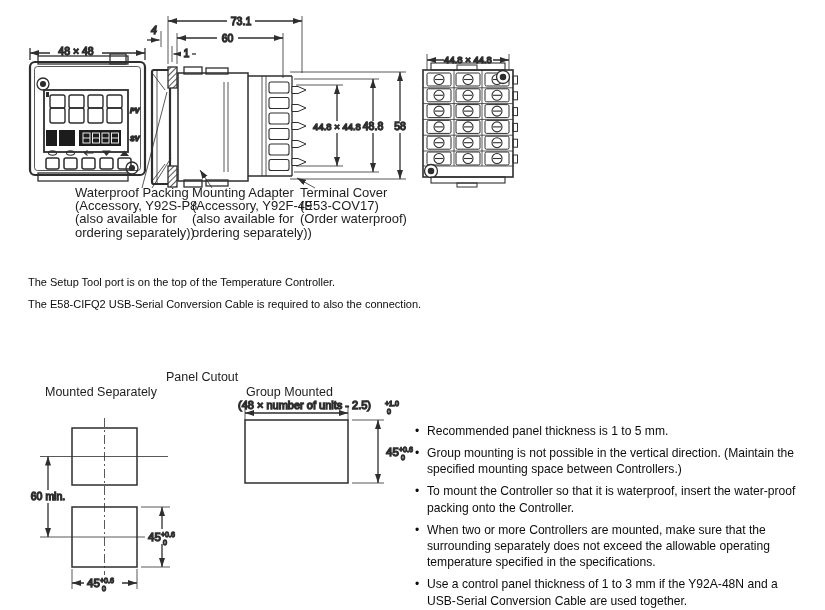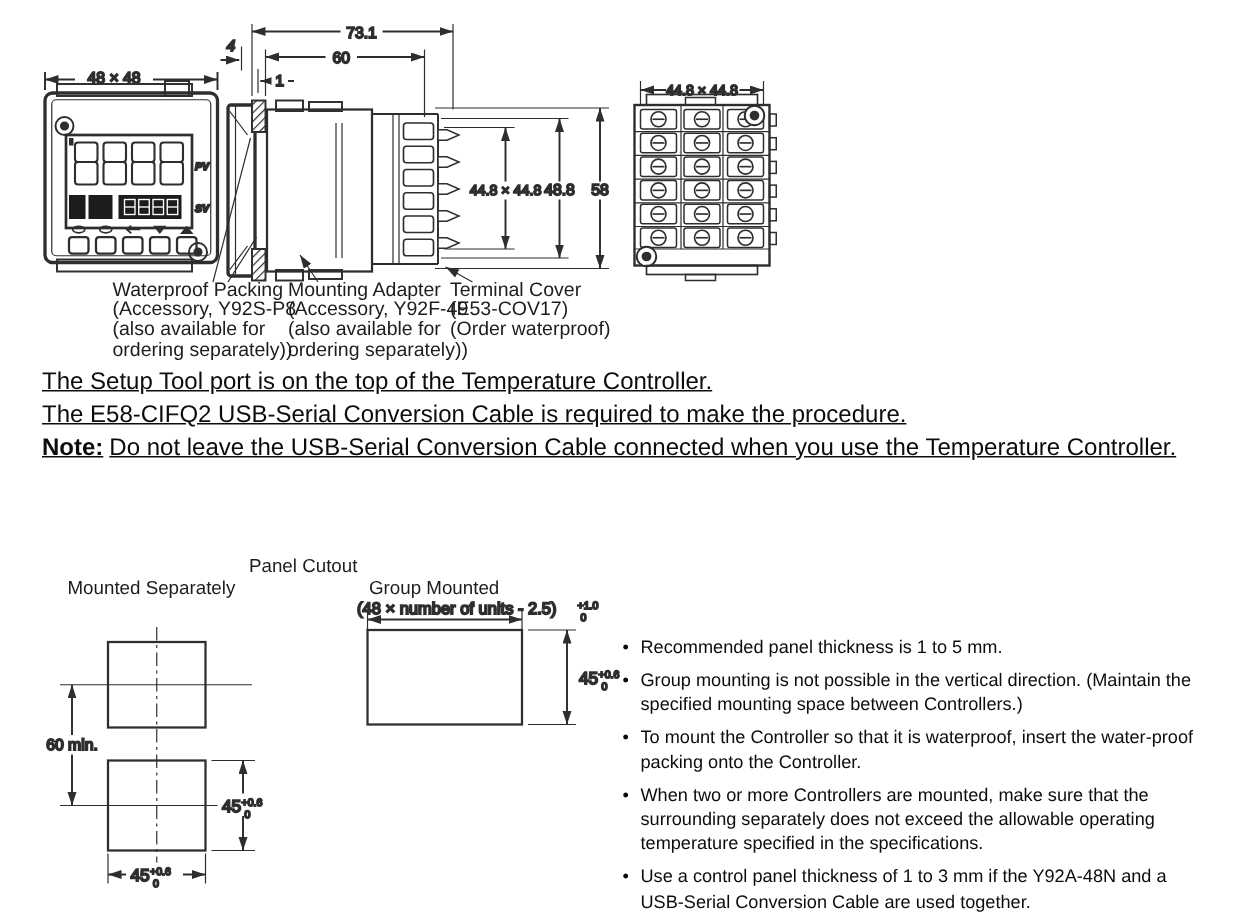--- a/index.html
+++ b/index.html
@@ -5,21 +5,21 @@
   html,body{margin:0;padding:0;background:#fff;}
   .page{position:relative;width:825px;height:610px;background:#fff;overflow:hidden;
         font-family:"Liberation Sans",sans-serif;color:#111;}
   svg{position:absolute;left:0;}
   .svg-top{top:0;}
   .svg-cutout{top:365px;}
   svg text{font-family:"Liberation Sans",sans-serif;fill:#1d1d1d;}
   .callout{position:absolute;top:186px;font-size:13px;line-height:13.2px;
            white-space:pre-line;color:#1d1d1d;}
   .co1{left:75px;} .co2{left:192px;} .co3{left:300px;}
-  .intro{position:absolute;left:28px;top:244px;font-size:16px;line-height:21.8px;color:#0c0c0c;text-decoration:underline;}
+  .intro{position:absolute;left:28px;top:272px;font-size:11px;line-height:21.8px;color:#0c0c0c;}
   .note-label{font-weight:bold;margin-right:4px;}
   .bullets{position:absolute;left:415px;top:423px;width:385px;font-size:12.1px;
            line-height:16.4px;color:#0c0c0c;}
   .bi{display:flex;margin-bottom:5.5px;}
   .dot{width:12px;flex:0 0 12px;}
   .ink{stroke:#2e2e2e;fill:none;}
   .thn{stroke-width:0.8;} .med{stroke-width:1.3;} .thk{stroke-width:2.2;}
   .wbg{fill:#fff;stroke:none;}
   .dimtxt{font-size:10.5px;} .dimsm{font-size:9.5px;} .tol{font-size:7px;}
   .hd{font-size:12.5px;} .big{font-size:11.5px;}
@@ -278,24 +278,21 @@
   <div class="callout co2">Mounting Adapter
 (Accessory, Y92F-49
  (also available for
 ordering separately))</div>
   <div class="callout co3">Terminal Cover
 (E53-COV17)
 (Order waterproof)</div>
 
   <div class="intro">
     <div>The Setup Tool port is on the top of the Temperature Controller.</div>
-    <div>The E58-CIFQ2 USB-Serial Conversion Cable is required to make the procedure.</div>
-    <div>
-      <span class="note-label">Note:</span><span>Do not leave the USB-Serial Conversion Cable connected when you use the Temperature Controller.</span>
-    </div>
+    <div>The E58-CIFQ2 USB-Serial Conversion Cable is required to also the connection.</div>
   </div>
 
   <svg class="svg-cutout" width="825" height="245" viewBox="0 0 825 245">
     <defs>
       <marker id="cE" markerWidth="11" markerHeight="8" refX="9" refY="3" orient="auto" markerUnits="userSpaceOnUse">
         <path d="M0,0 L9,3 L0,6 z" fill="#2e2e2e"></path>
       </marker>
       <marker id="cS" markerWidth="11" markerHeight="8" refX="9" refY="3" orient="auto-start-reverse" markerUnits="userSpaceOnUse">
         <path d="M0,0 L9,3 L0,6 z" fill="#2e2e2e"></path>
       </marker>

